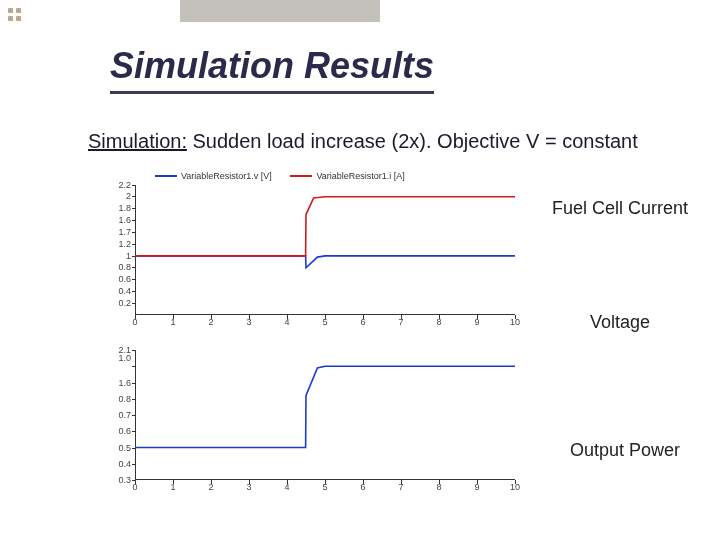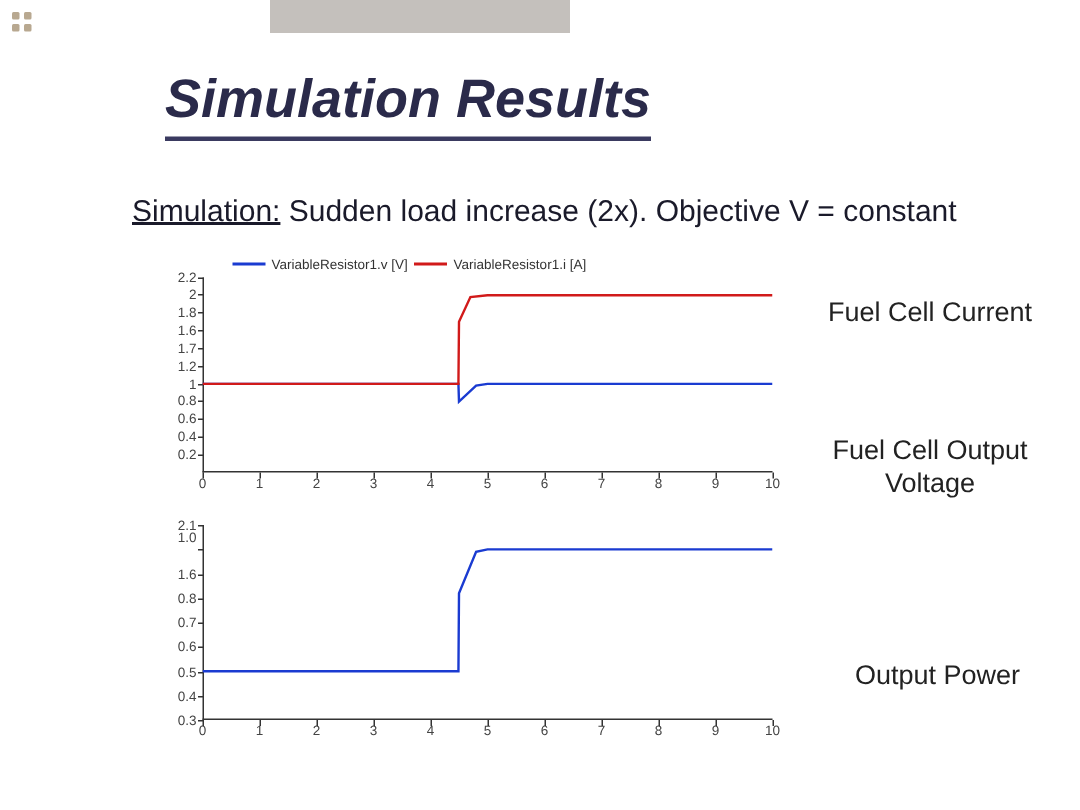--- a/index.html
+++ b/index.html
@@ -70,21 +70,21 @@
   }
   .legend .sw {
     display: inline-block;
     width: 22px;
     border-top: 2px solid;
     vertical-align: middle;
     margin-right: 4px;
   }
   .legend .sw.blue { border-color: #1a3bd1; }
   .legend .sw.red  { border-color: #d11a1a; }
-  .legend span.lbl { vertical-align: middle; margin-right: 2px; }
+  .legend span.lbl { vertical-align: middle; margin-right: 16px; }
 
   .plot {
     position: relative;
     width: 430px;
     height: 145px;
     background: #ffffff;
   }
   .plot .grid {
     position: absolute;
     left: 40px; top: 0;
@@ -247,16 +247,16 @@
       <div class="xtick" style="left: 420px;">10</div>
       <div style="position: absolute; top: 130px; width: 1px; height: 4px; background: rgb(51, 51, 51); left: 420px;"></div>
       <svg viewBox="0 0 380 130" preserveAspectRatio="none">
         <path d="M0.00 97.50 L170.62 97.50 L171.00 45.50 L182.40 17.88 L190.00 16.25 L380.00 16.25 " fill="none" stroke="#1a3bd1" stroke-width="1.6"></path>
       </svg>
     </div>
 </div>
 
 <div class="annot a1">Fuel Cell Current</div>
 <div class="annot a2">
-  <span>Fuel Cell Output</span><br>
+  <br>
   <span>Voltage</span>
 </div>
 <div class="annot a3">Output Power</div>
 
 </body></html>

